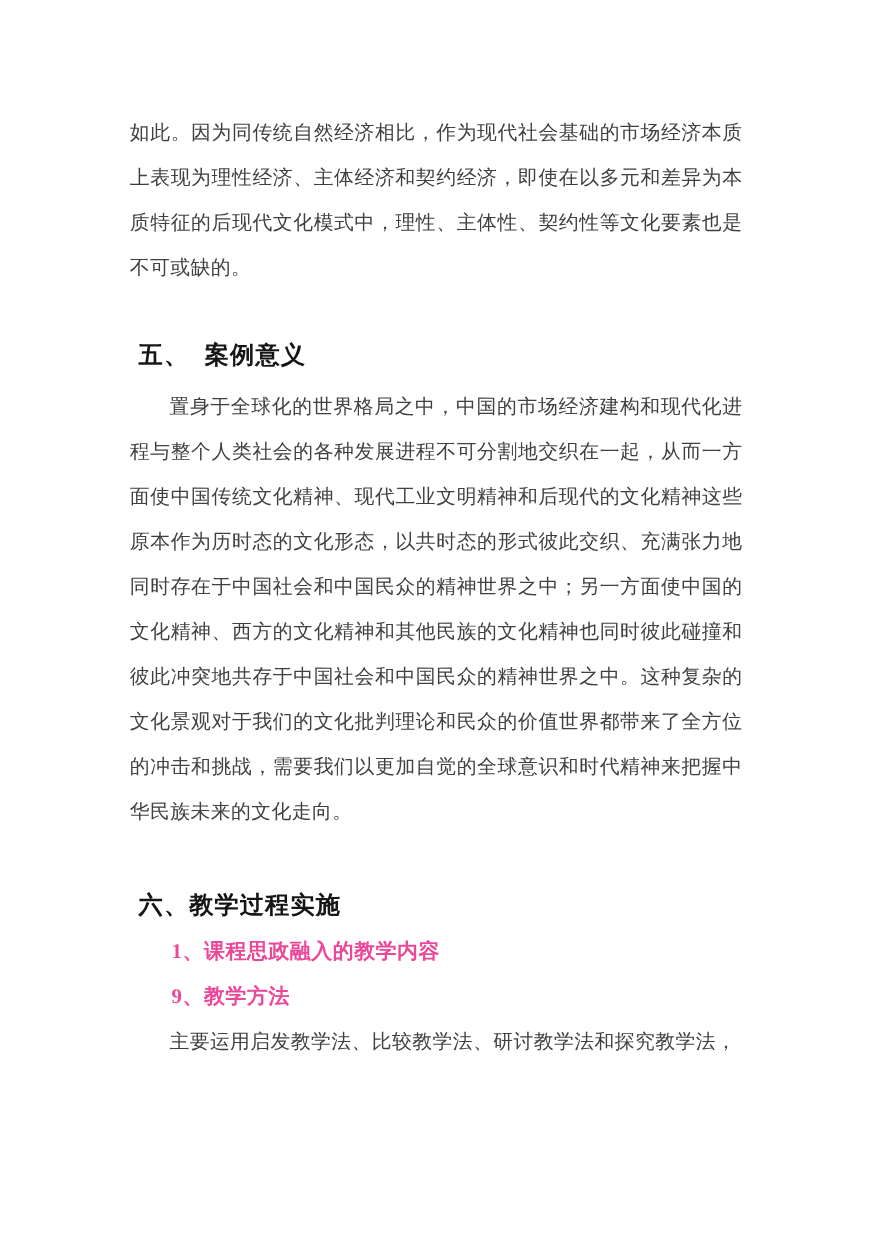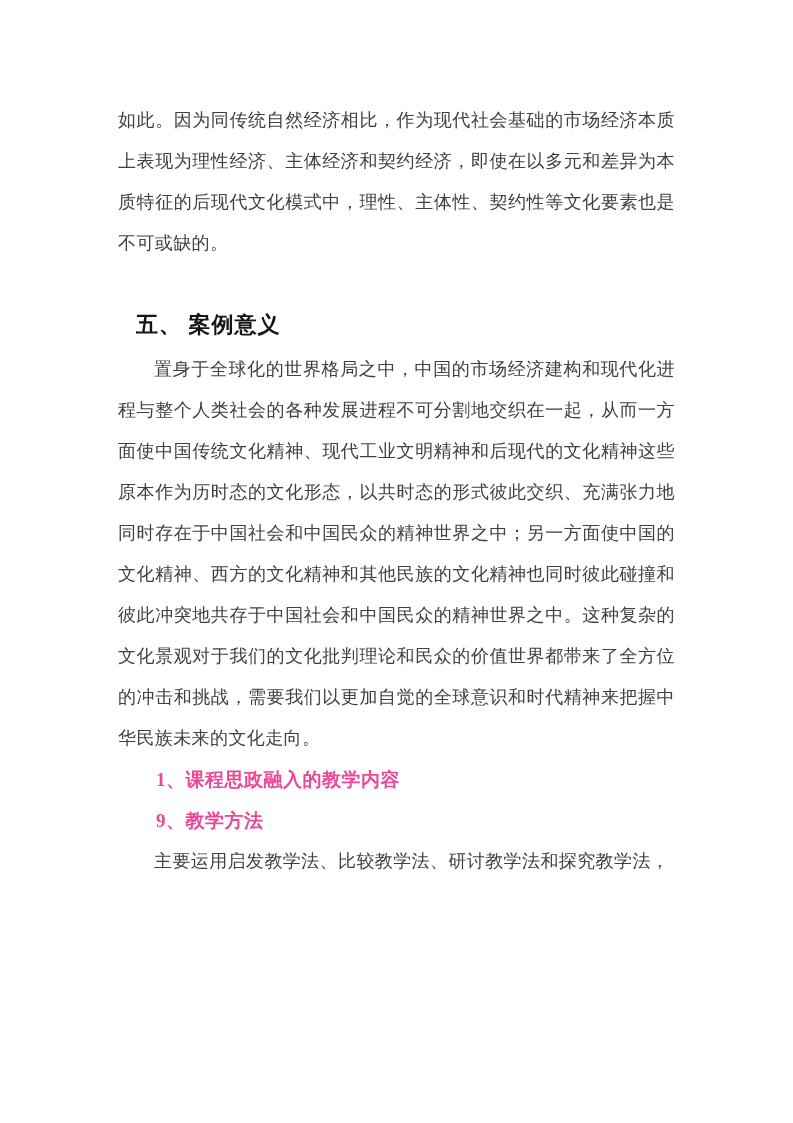--- a/index.html
+++ b/index.html
@@ -24,27 +24,27 @@
     letter-spacing: 0.4px;
     line-height: 41px;
     text-align: justify;
     text-justify: inter-character;
     margin: 0;
   }
   .indent-first {
     text-indent: 2em;
   }
   .section-heading {
-    font-family: Liberation Serif, serif;
+    font-family: Liberation Mono, monospace;
     font-weight: bold;
     font-size: 22px;
     line-height: 41px;
     color: #151515;
     letter-spacing: 1px;
-    margin: 18px;
+    margin: 8px;
   }
   .heading-five {
     margin-top: 40px;
     margin-bottom: 4px;
   }
   .heading-six {
     margin-top: 45px;
     margin-bottom: 0;
   }
   .sub-heading {
@@ -62,20 +62,21 @@
 <body>
 
 <div class="page">
 
   <p class="body-text">如此。因为同传统自然经济相比，作为现代社会基础的市场经济本质上表现为理性经济、主体经济和契约经济，即使在以多元和差异为本质特征的后现代文化模式中，理性、主体性、契约性等文化要素也是不可或缺的。</p>
 
   <h2 class="section-heading heading-five">五、 案例意义</h2>
 
   <p class="body-text indent-first">置身于全球化的世界格局之中，中国的市场经济建构和现代化进程与整个人类社会的各种发展进程不可分割地交织在一起，从而一方面使中国传统文化精神、现代工业文明精神和后现代的文化精神这些原本作为历时态的文化形态，以共时态的形式彼此交织、充满张力地同时存在于中国社会和中国民众的精神世界之中；另一方面使中国的文化精神、西方的文化精神和其他民族的文化精神也同时彼此碰撞和彼此冲突地共存于中国社会和中国民众的精神世界之中。这种复杂的文化景观对于我们的文化批判理论和民众的价值世界都带来了全方位的冲击和挑战，需要我们以更加自觉的全球意识和时代精神来把握中华民族未来的文化走向。</p>
 
+  <h2 class="section-heading heading-six">六、教学过程实施</h2>
 
   <h3 class="sub-heading">1、课程思政融入的教学内容</h3>
 
 
   <h3 class="sub-heading">9、教学方法</h3>
 
   <p class="body-text indent-first">主要运用启发教学法、比较教学法、研讨教学法和探究教学法，</p>
 
 </div>
 

